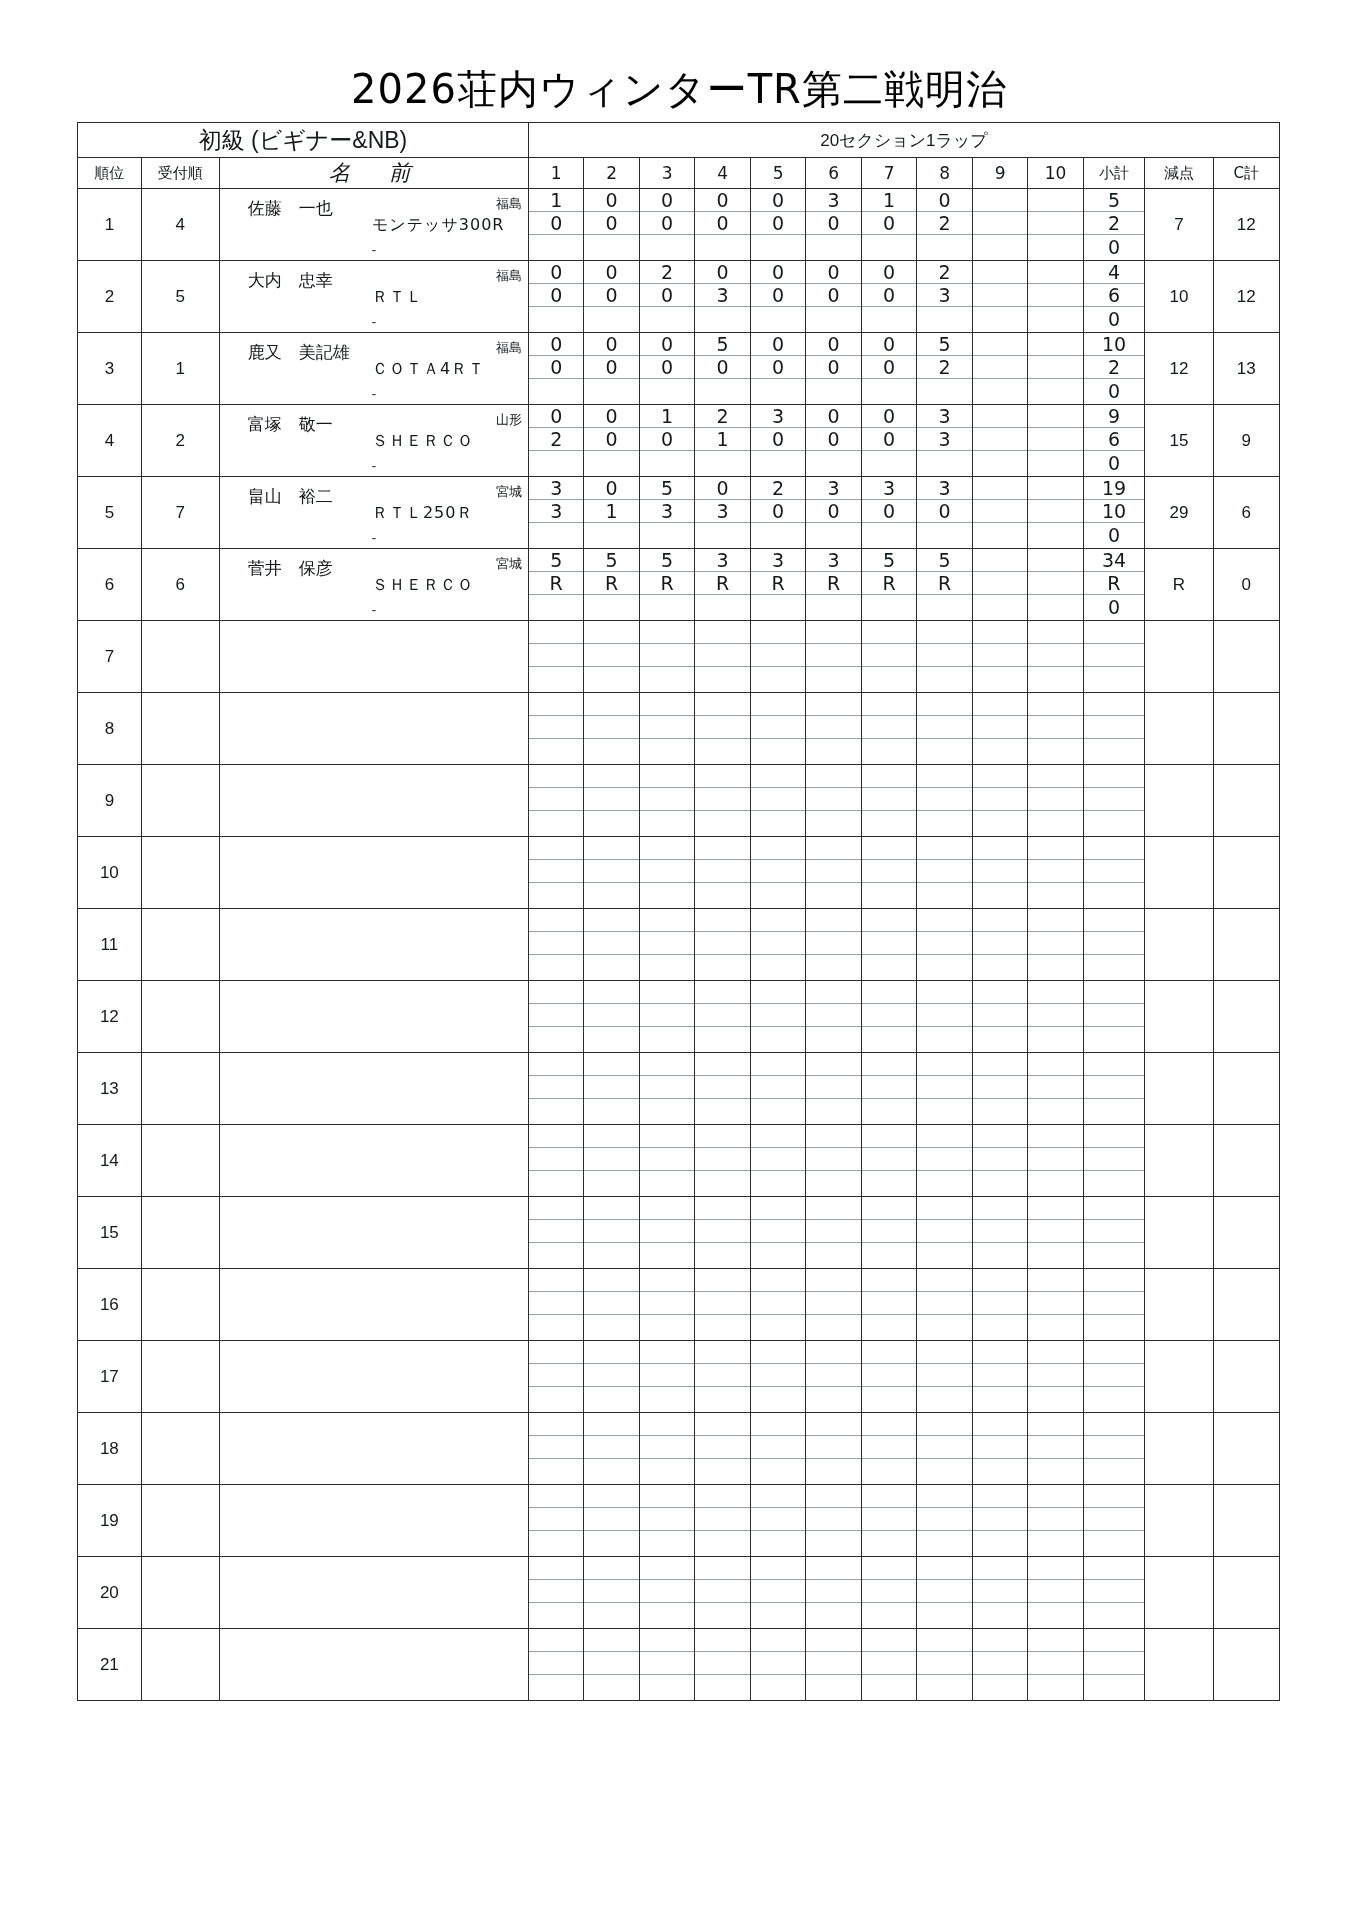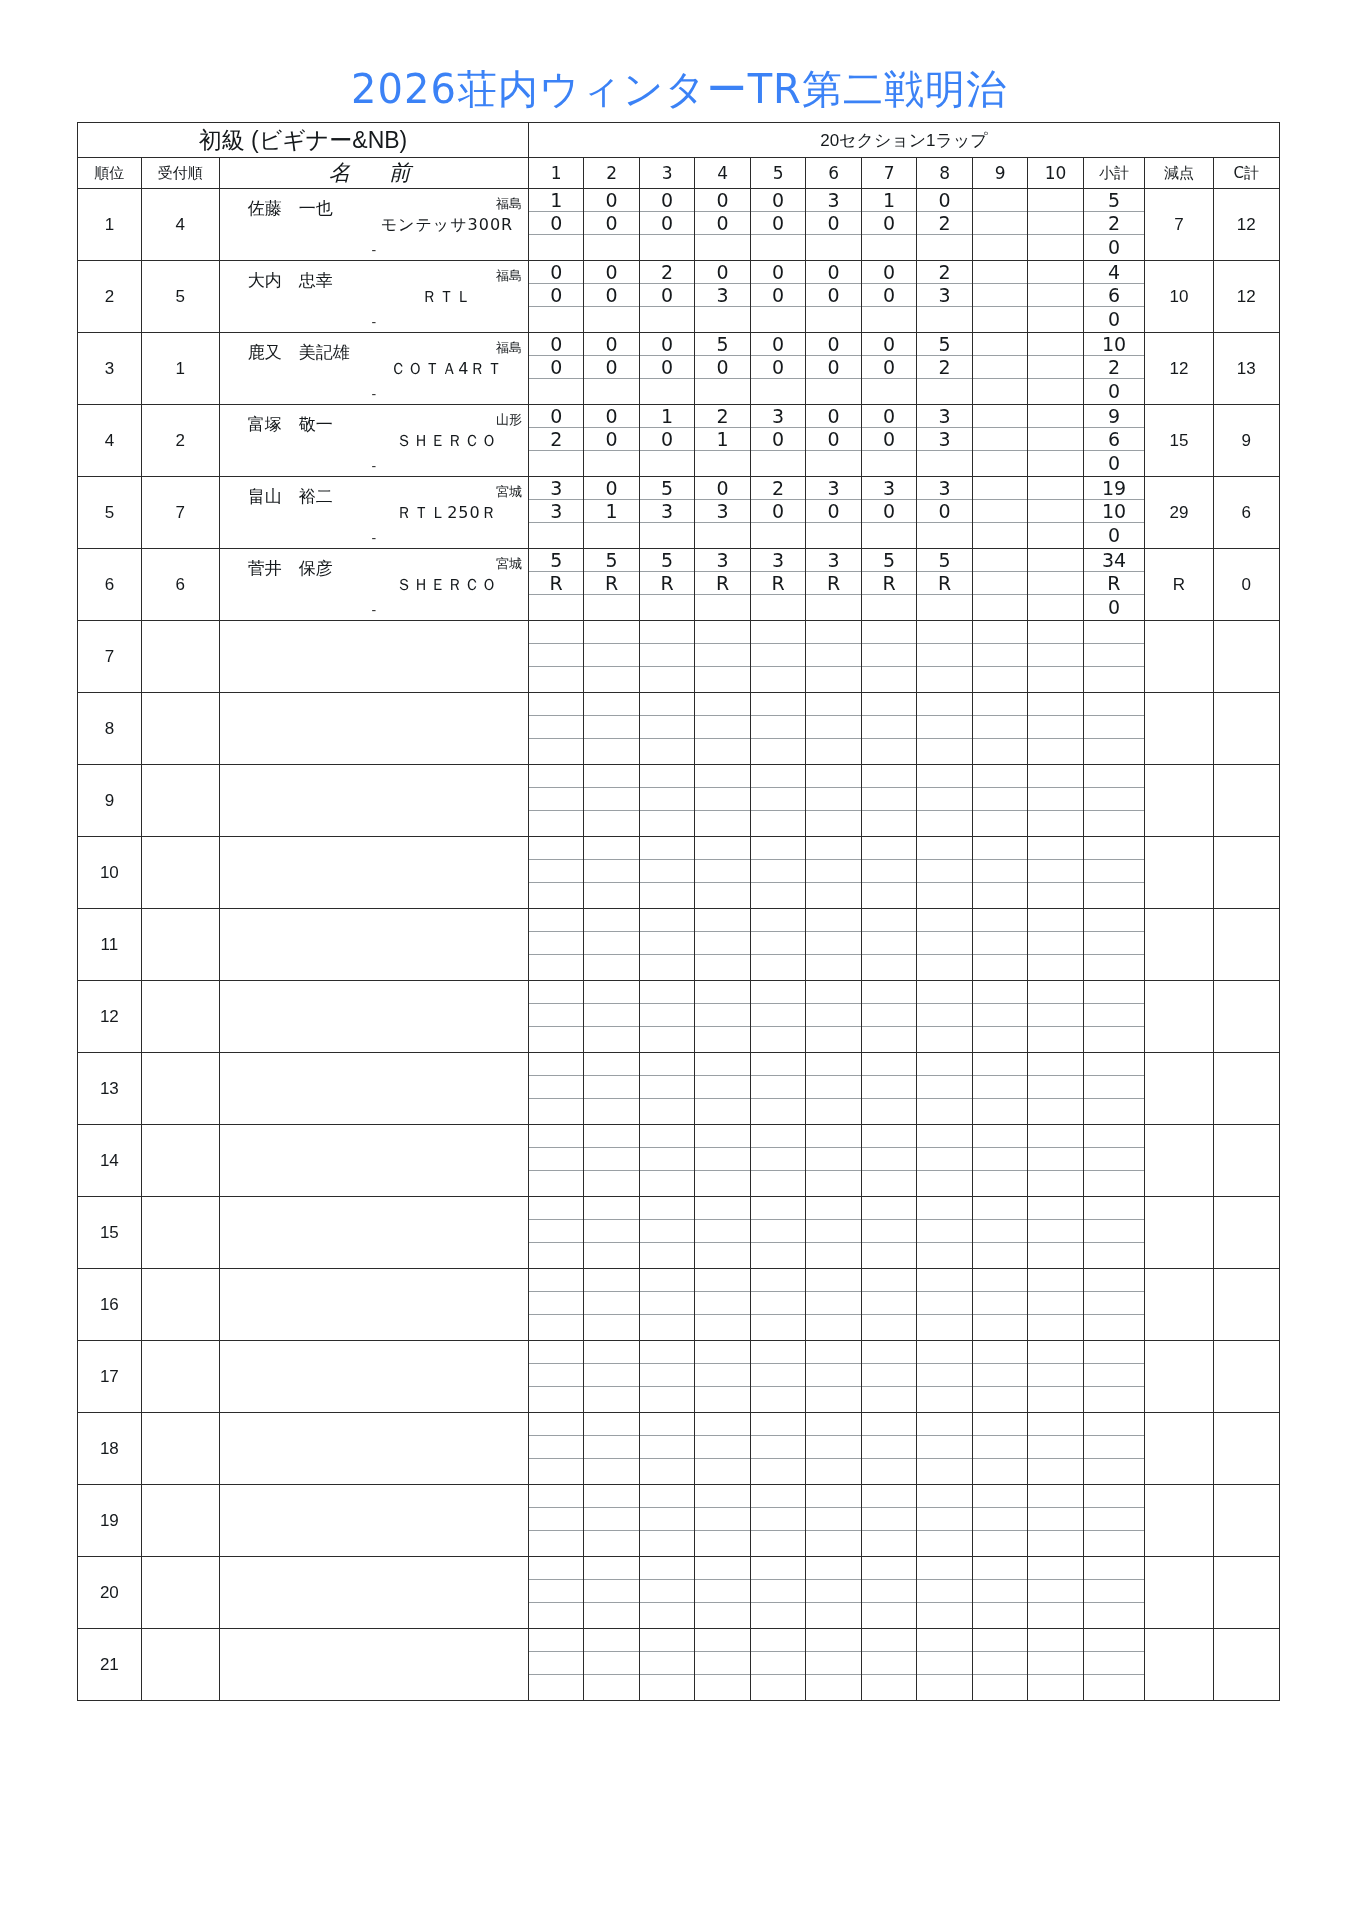--- a/index.html
+++ b/index.html
@@ -22,21 +22,21 @@
   }
   .title {
     position: absolute;
     left: 0;
     top: 62px;
     width: 1358px;
     text-align: center;
     font-size: 40px;
     letter-spacing: 1px;
     font-weight: normal;
-    color: #3b82f6;
+    color: #000000;
     font-family: "DejaVu Sans", sans-serif;
   }
   table.sheet-table {
     position: absolute;
     left: 77px;
     top: 122px;
     border-collapse: collapse;
     table-layout: fixed;
     width: 1203px;
   }
@@ -102,21 +102,21 @@
     width: 150px;
     text-align: right;
     font-size: 13px;
     font-family: "DejaVu Sans", sans-serif;
   }
   .nm-bike {
     position: absolute;
     right: 6px;
     top: 26px;
     width: 150px;
-    text-align: center;
+    text-align: left;
     font-size: 16px;
     letter-spacing: 1px;
     font-family: "DejaVu Sans", sans-serif;
   }
   .nm-dash {
     position: absolute;
     left: 0; right: 0;
     bottom: 2px;
     text-align: center;
     font-size: 14px;

